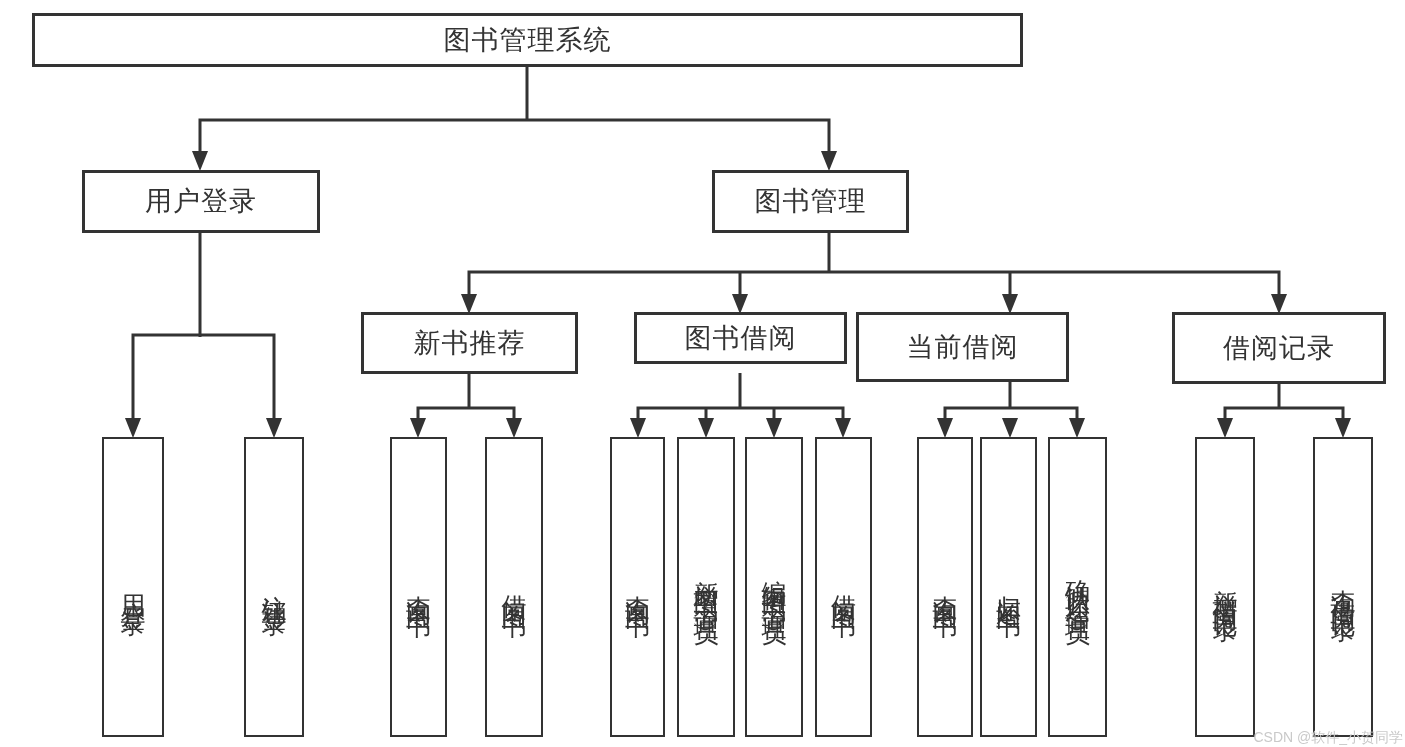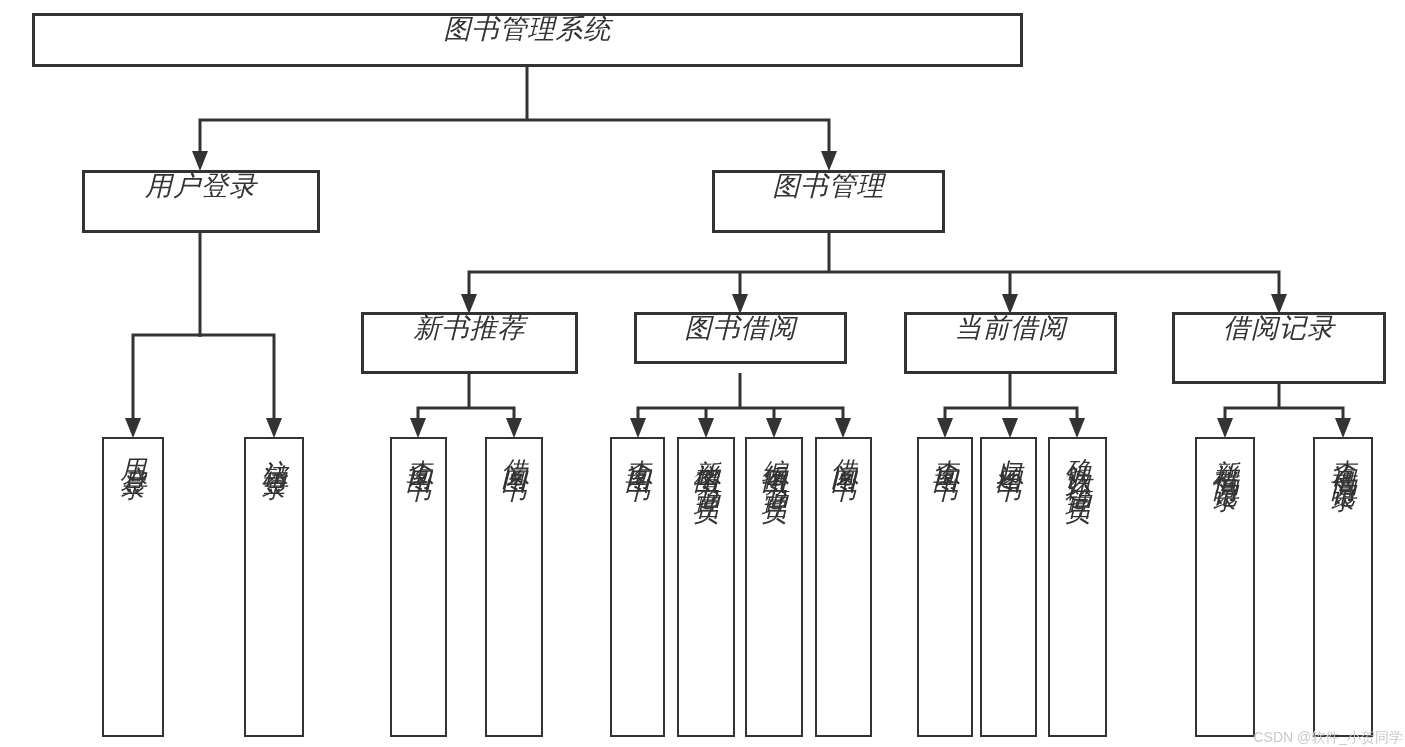--- a/index.html
+++ b/index.html
@@ -16,23 +16,22 @@
     font-family:"Liberation Sans","DejaVu Sans",sans-serif;
     color:var(--text);
     overflow:hidden;
   }
   .connectors{position:absolute;left:0;top:0;color:var(--line);}
   .box{
     position:absolute;
     box-sizing:border-box;
     background:var(--background);
     border:3px solid var(--line);
-    display:flex;align-items:flex-start;justify-content:center;
+    display:flex;align-items:center;justify-content:center;
     z-index:2;
-    font-style:italic;
   }
   .leaf{border-width:2.5px;}
   .h-label{
     font-size:27px;
     letter-spacing:1px;
     white-space:nowrap;
     line-height:1;
   }
   .v-label{
     writing-mode:vertical-rl;
@@ -93,31 +92,31 @@
     <path fill="currentColor" d="M1335 418 L1351 418 L1343 438 Z"></path>
   </svg>
 
   <div class="box" style="left:32px;top:13px;width:991px;height:54px;">
     <span class="h-label">图书管理系统</span>
   </div>
 
   <div class="box" style="left:82px;top:170px;width:238px;height:63px;">
     <span class="h-label">用户登录</span>
   </div>
-  <div class="box" style="left:712px;top:170px;width:233px;height:63px;">
+  <div class="box" style="left:712px;top:170px;width:197px;height:63px;">
     <span class="h-label">图书管理</span>
   </div>
 
   <div class="box" style="left:361px;top:312px;width:217px;height:62px;">
     <span class="h-label">新书推荐</span>
   </div>
   <div class="box" style="left:634px;top:312px;width:213px;height:52px;">
     <span class="h-label">图书借阅</span>
   </div>
-  <div class="box" style="left:904px;top:312px;width:213px;height:62px;">
+  <div class="box" style="left:856px;top:312px;width:213px;height:70px;">
     <span class="h-label">当前借阅</span>
   </div>
   <div class="box" style="left:1172px;top:312px;width:214px;height:72px;">
     <span class="h-label">借阅记录</span>
   </div>
 
   <div class="box leaf" style="left:102px;top:437px;width:62px;height:300px;">
     <span class="v-label">用户登录</span>
   </div>
   <div class="box leaf" style="left:244px;top:437px;width:60px;height:300px;">

